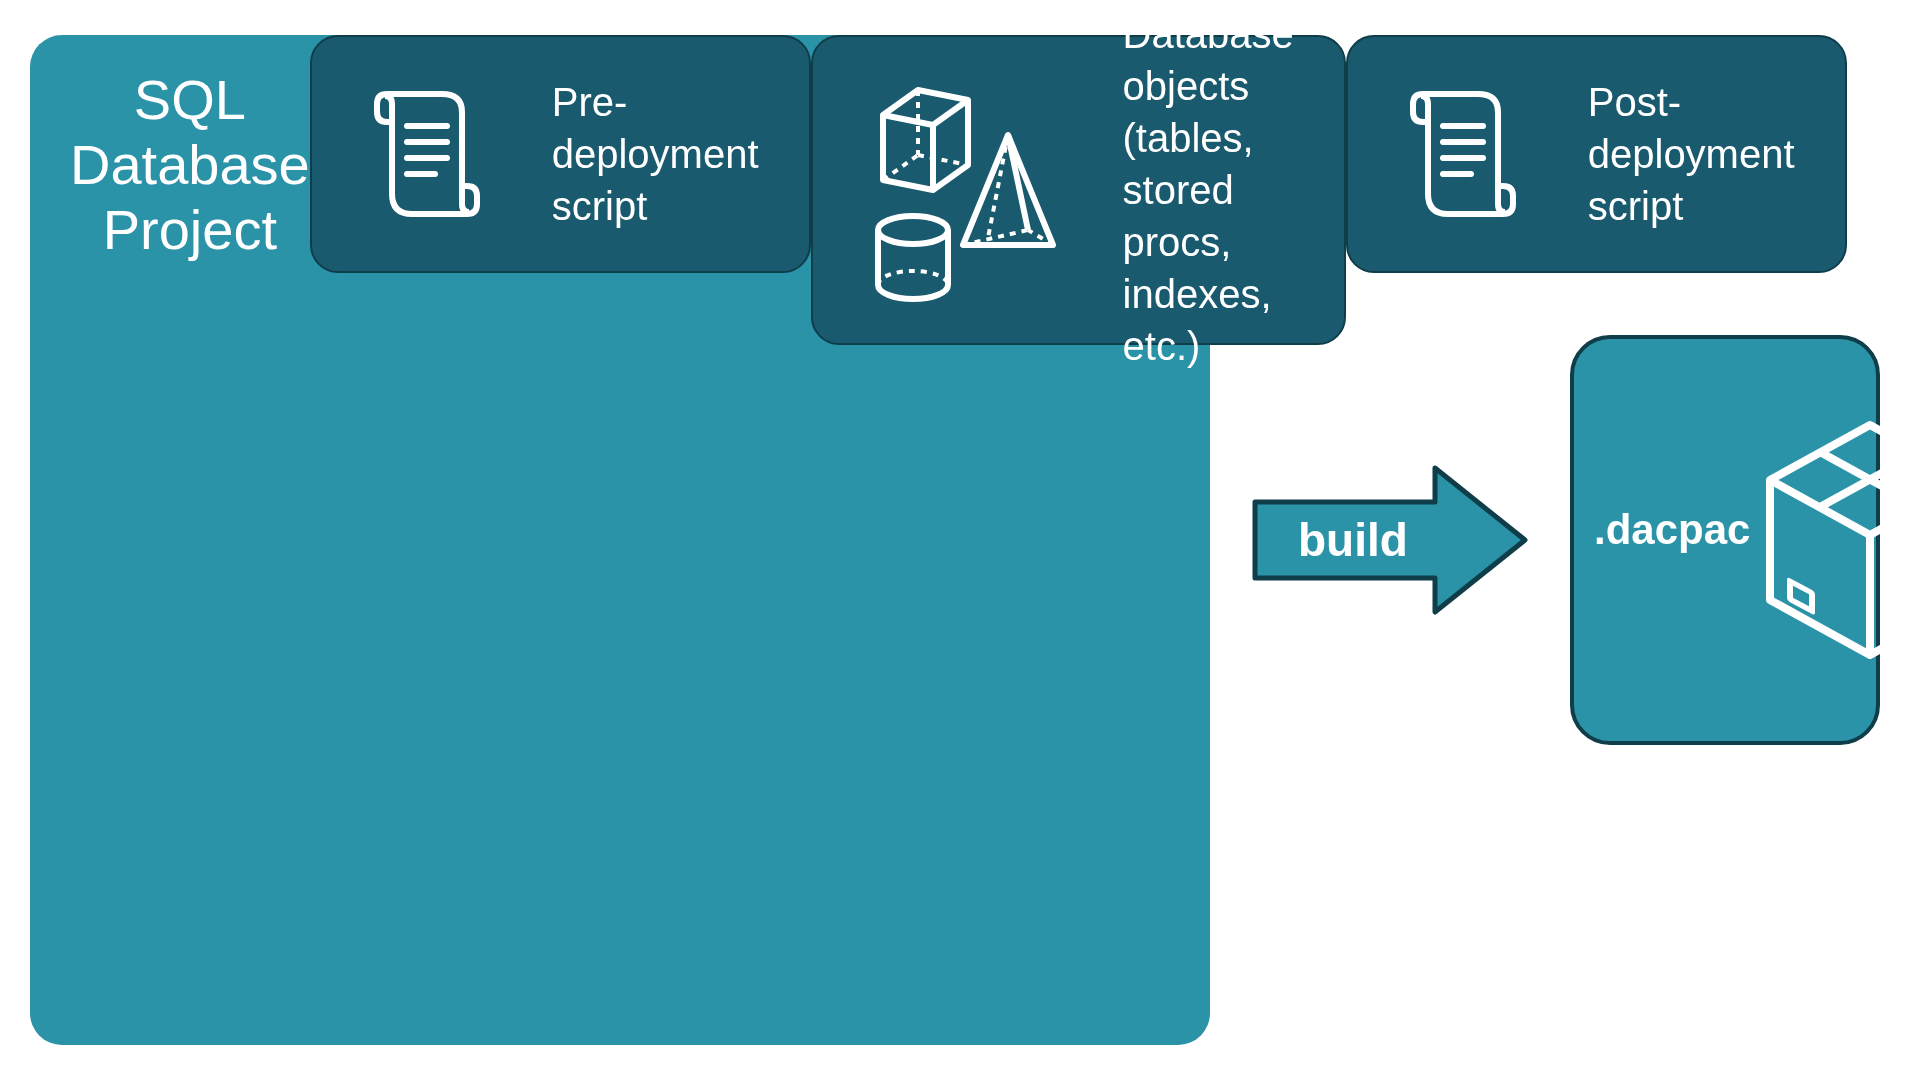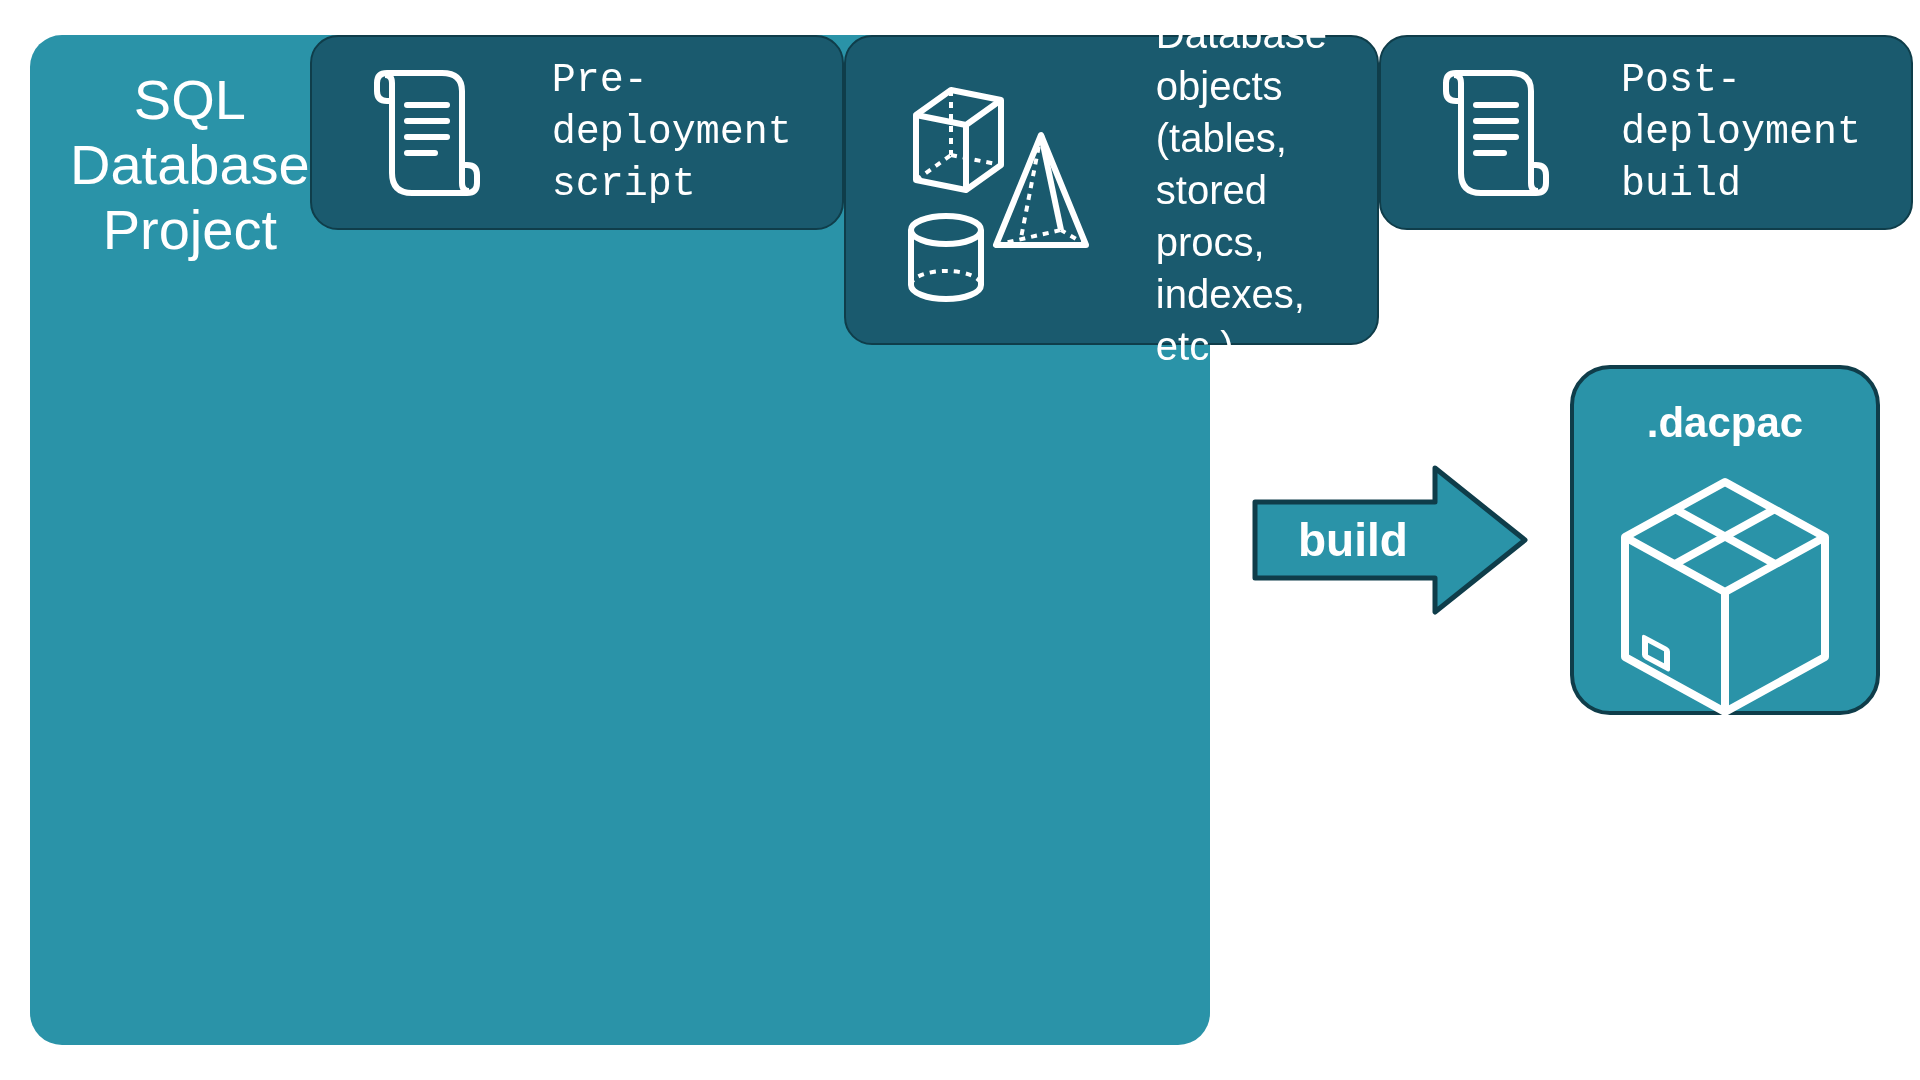--- a/index.html
+++ b/index.html
@@ -38,22 +38,21 @@
     .item-card {
       background: #1a5a6e;
       border: 2px solid #0f3d4a;
       border-radius: 28px;
       display: flex;
       align-items: center;
       padding: 32px 50px;
       margin-bottom: 50px;
     }
     .item-card.small {
-      height: 195px;
-      font-family: Liberation Mono, monospace;
+      height: 238px;
     }
     .item-card.large {
       height: 310px;
       justify-content: flex-end;
     }
     .item-card:last-child {
       margin-bottom: 0;
     }
     .card-icon {
       flex-shrink: 0;
@@ -87,26 +86,26 @@
     .arrow-label {
       position: absolute;
       color: #ffffff;
       font-size: 46px;
       font-weight: 700;
       z-index: 2;
       left: 48px;
     }
     .dacpac-box {
       width: 310px;
-      height: 350px;
+      height: 410px;
       background: #2a93a8;
       border: 4px solid #0f3d4a;
       border-radius: 40px;
       display: flex;
-      flex-direction: column;
+      flex-direction: row;
       align-items: center;
       padding: 30px 20px;
     }
     .dacpac-label {
       color: #ffffff;
       font-size: 42px;
       font-weight: 700;
       margin-bottom: 20px;
     }
     .dacpac-icon {
@@ -179,21 +178,21 @@
         <svg width="120" height="140" viewBox="0 0 120 140">
           <path d="M 20 10 Q 10 10 10 20 L 10 28 Q 10 38 20 38 L 25 38 L 25 110 Q 25 130 45 130 L 100 130 Q 110 130 110 120 L 110 112 Q 110 102 100 102 L 95 102 L 95 28 Q 95 10 75 10 Z" fill="none" stroke="#ffffff" stroke-width="6" stroke-linejoin="round"></path>
           <path d="M 25 38 L 25 20 Q 25 12 18 12" fill="none" stroke="#ffffff" stroke-width="6"></path>
           <path d="M 95 102 L 95 120 Q 95 128 102 128" fill="none" stroke="#ffffff" stroke-width="6"></path>
           <line x1="40" y1="42" x2="80" y2="42" stroke="#ffffff" stroke-width="6" stroke-linecap="round"></line>
           <line x1="40" y1="58" x2="80" y2="58" stroke="#ffffff" stroke-width="6" stroke-linecap="round"></line>
           <line x1="40" y1="74" x2="80" y2="74" stroke="#ffffff" stroke-width="6" stroke-linecap="round"></line>
           <line x1="40" y1="90" x2="68" y2="90" stroke="#ffffff" stroke-width="6" stroke-linecap="round"></line>
         </svg>
       </div>
-      <div class="card-text">Post-deployment build</div>
+      <div class="card-text">Post-deployment script</div>
     </div>
   </div>
 
   <div class="arrow-section">
     <svg width="280" height="160" viewBox="0 0 280 160">
       <path d="M 5 42 L 185 42 L 185 8 L 275 80 L 185 152 L 185 118 L 5 118 Z" fill="#2a93a8" stroke="#0f3d4a" stroke-width="5" stroke-linejoin="round"></path>
     </svg>
     <div class="arrow-label">build</div>
   </div>
 

